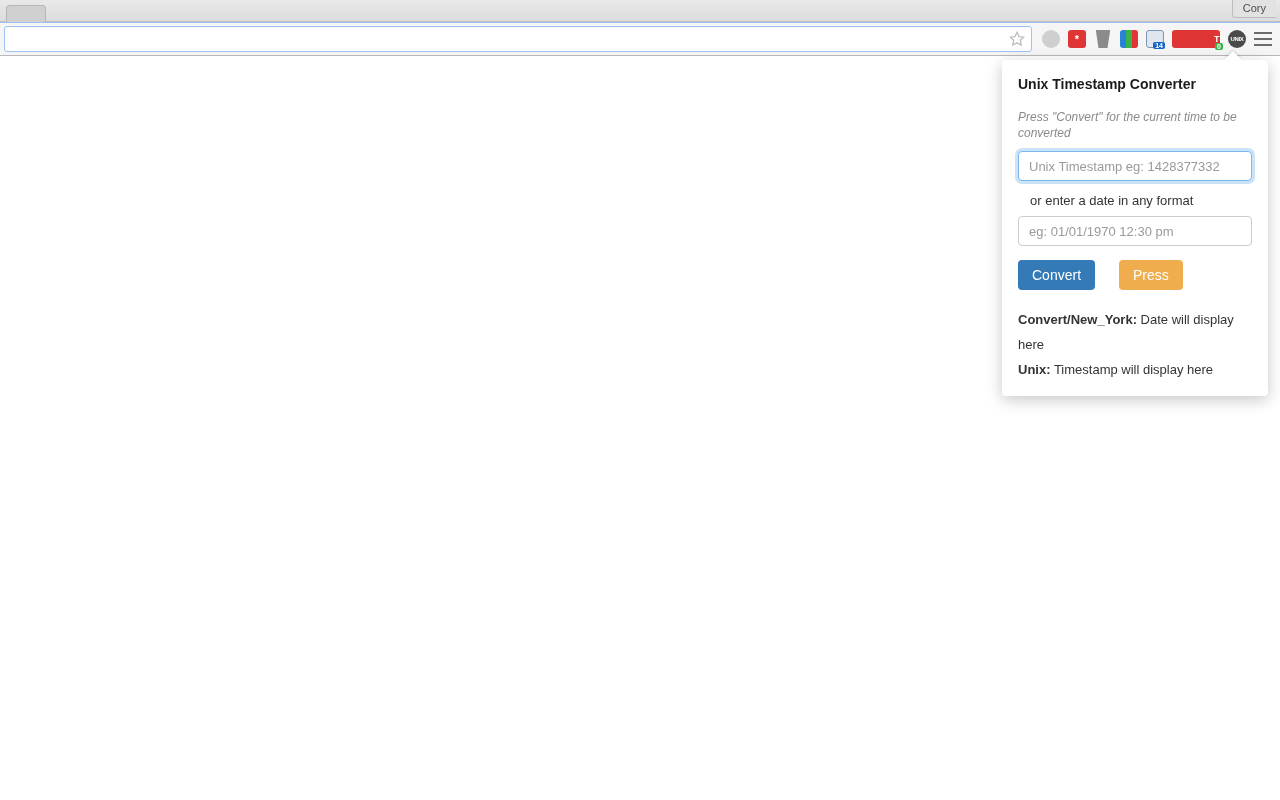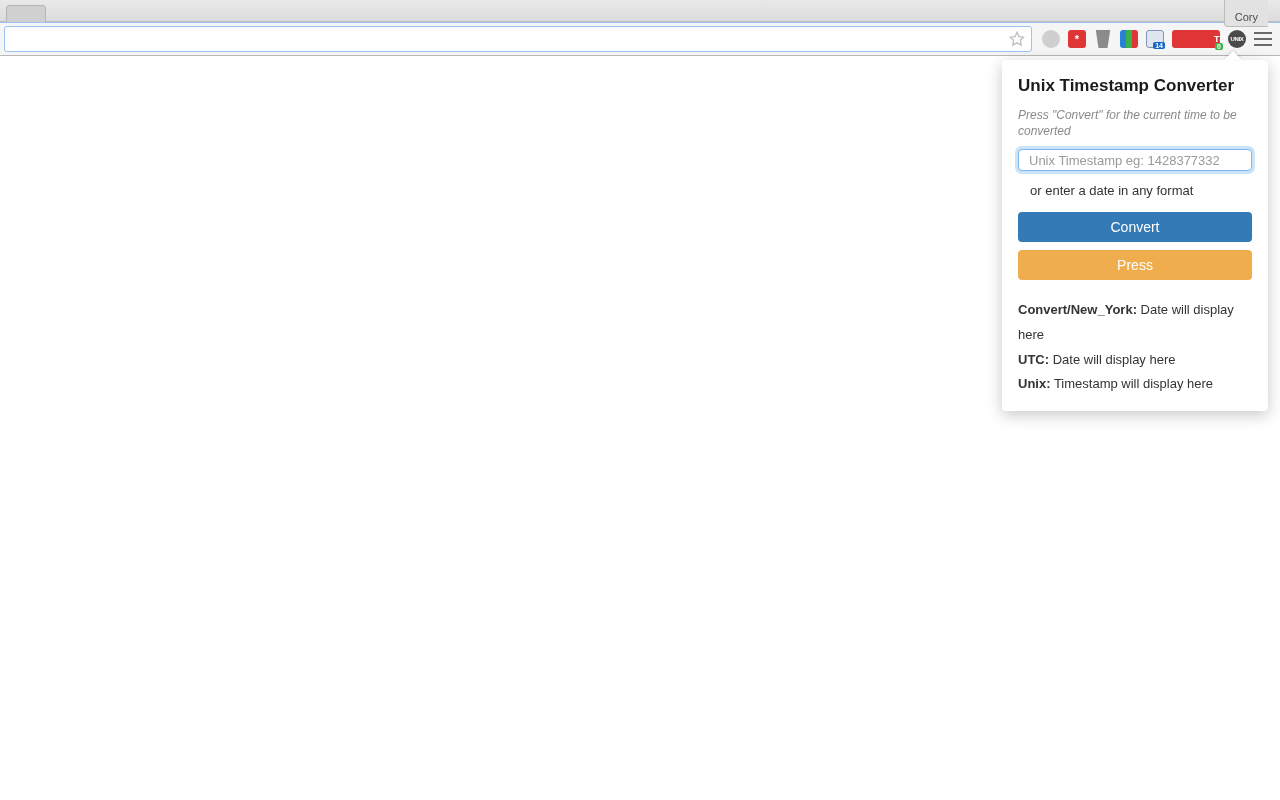--- a/index.html
+++ b/index.html
@@ -21,22 +21,22 @@
     margin-top: 5px;
     margin-left: 6px;
     background: #d0d0d0;
     border: 1px solid #b6b6b6;
     border-bottom: none;
     border-radius: 4px 4px 0 0;
   }
   .account-chip {
     align-self: flex-start;
     margin-top: 0;
-    margin-right: 12px;
-    padding: 11px 10px 3px;
+    margin-right: 4px;
+    padding: 2px 10px 3px;
     font-size: 11px;
     color: #4d4d4d;
     background: #e2e2e2;
     border: 1px solid #bcbcbc;
     border-top: none;
     border-right: none;
     border-radius: 0 0 0 4px;
   }
 
   
@@ -111,39 +111,39 @@
     top: 4px;
     right: 12px;
     width: 266px;
     background: #ffffff;
     border-radius: 4px;
     box-shadow: 0 4px 16px rgba(0,0,0,.22);
     padding: 16px 16px 14px;
     font-size: 13px;
     color: #333;
   }
-  .popup h1 { font-size: 17px; font-weight: 700; color:#1b1b1b; margin-bottom: 12px; }
+  .popup h1 { font-size: 14px; font-weight: 700; color:#1b1b1b; margin-bottom: 18px; }
   .hint { font-size: 12px; font-style: italic; color:#8a8a8a; line-height: 1.3; margin-bottom: 10px; }
   .tinput {
     width: 100%;
-    height: 22px;
+    height: 30px;
     padding: 4px 10px;
     font-size: 13px;
     color: #555;
     border: 1px solid #cccccc;
     border-radius: 4px;
     outline: none;
   }
   .tinput.focused {
     border-color: #7eb6ef;
     box-shadow: 0 0 0 3px rgba(102,175,233,.35);
   }
   .tinput::placeholder { color:#9a9a9a; }
   .or-row { margin: 12px 12px 8px; font-size: 13px; color:#333; }
-  .btn-row { display:flex; gap:8px; margin-top: 14px; flex-direction: column; }
+  .btn-row { display:flex; gap:24px; margin-top: 14px; }
   .btn {
     border: none;
     border-radius: 4px;
     padding: 7px 14px;
     font-size: 14px;
     color: #fff;
     cursor: pointer;
   }
   .btn-primary { background:#337ab7; }
   .btn-warning { background:#f0ad4e; }
@@ -193,35 +193,32 @@
   <div class="popup">
     <div class="popup-caret"></div>
 
     <h1>Unix Timestamp Converter</h1>
     <p class="hint">Press "Convert" for the current time to be converted</p>
 
     <input class="tinput focused" type="text" placeholder="Unix Timestamp eg: 1428377332" style="">
 
     <p class="or-row">or enter a date in any format</p>
 
+    <input class="tinput" type="text" placeholder="eg: 01/01/1970 12:30 pm" style="">
 
     <div class="btn-row">
       <button class="btn btn-primary">Convert</button>
       <button class="btn btn-warning">Press</button>
     </div>
 
     <div class="results">
       <div>
         <b>Convert/New_York:</b>
         <span>Date will display here</span>
       </div>
       <div>
-        <b>UTC:</b>
-        <span>Date will display here</span>
-      </div>
-      <div>
         <b>Unix:</b>
         <span>Timestamp will display here</span>
       </div>
     </div>
   </div>
 
 </div>
 
 </body></html>

